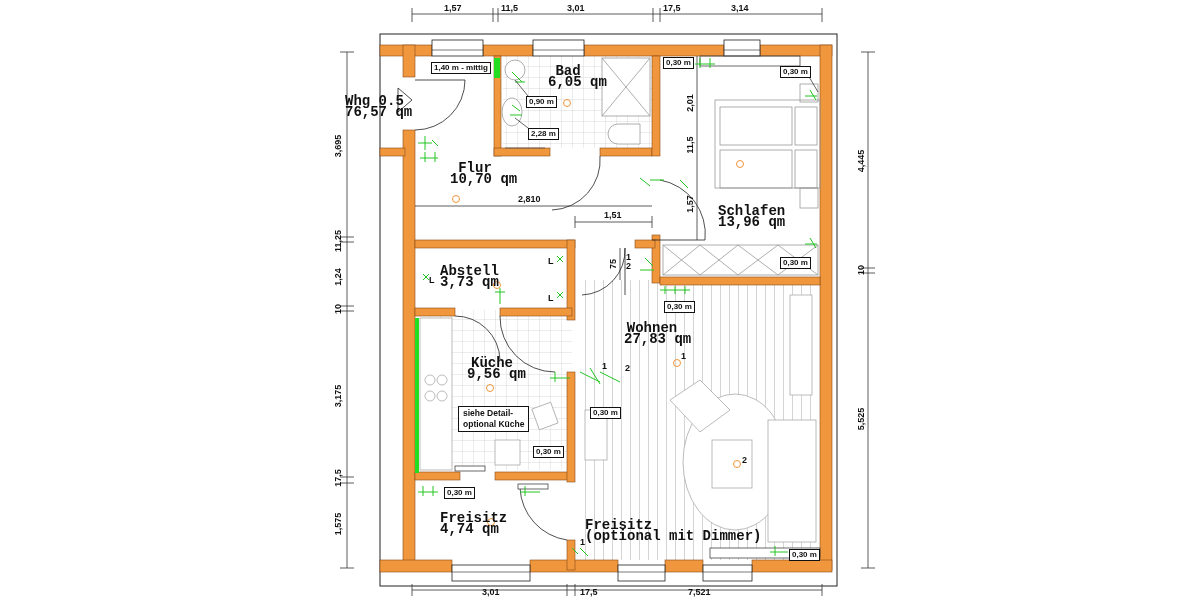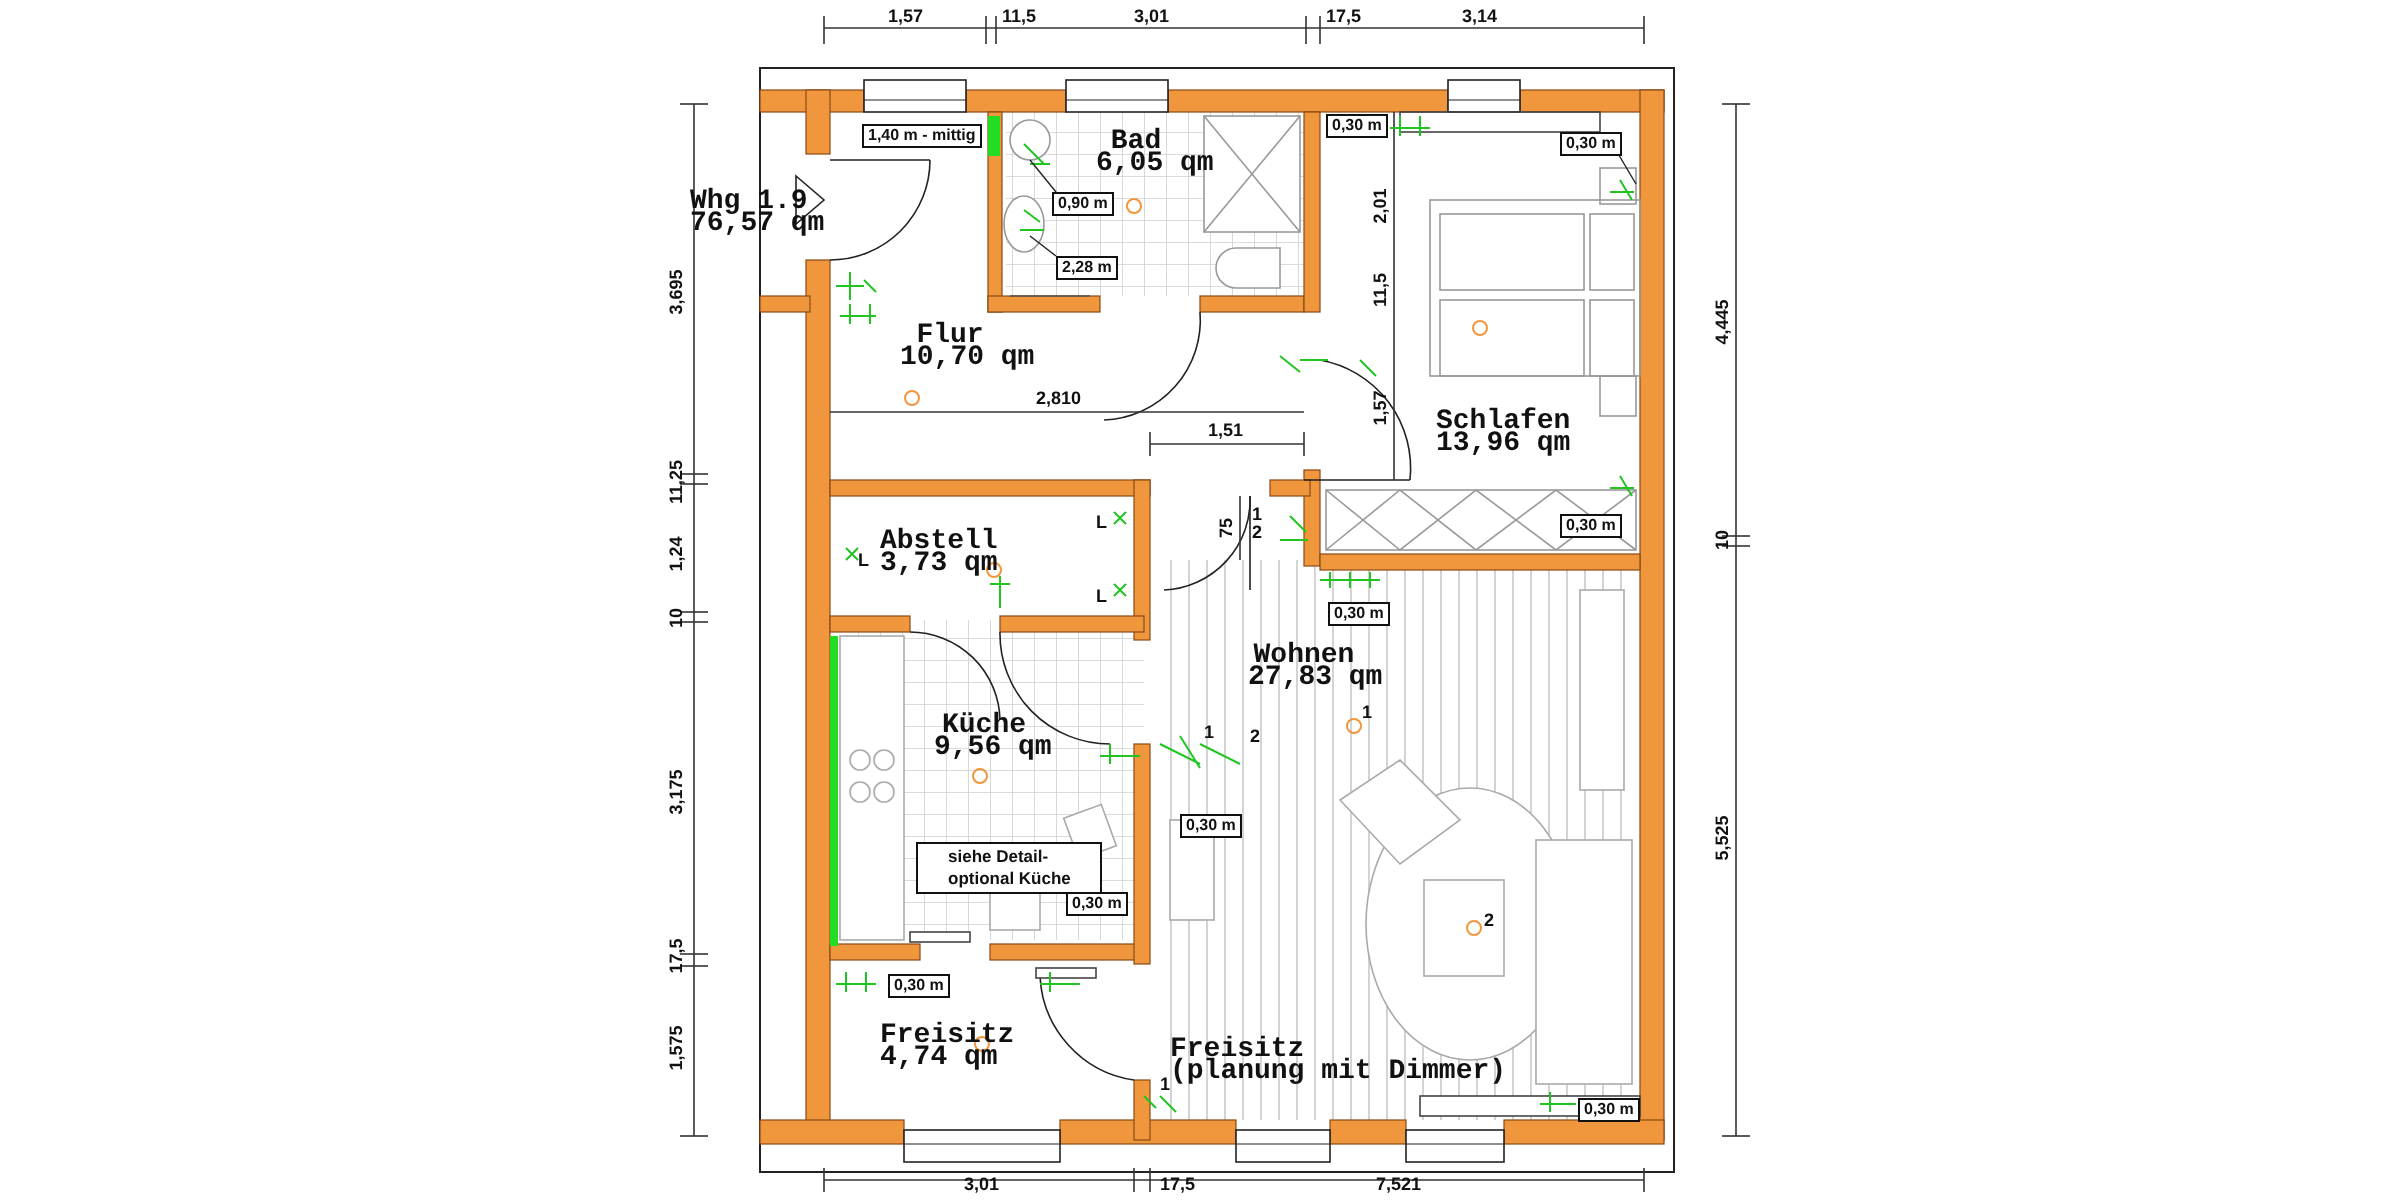--- a/index.html
+++ b/index.html
@@ -231,21 +231,21 @@
   </g>
 
   <g stroke="#222" stroke-width="0.7" fill="none">
     <line x1="515" y1="80" x2="528" y2="96"></line>
     <line x1="515" y1="118" x2="528" y2="128"></line>
     <line x1="805" y1="70" x2="818" y2="92"></line>
   </g>
 </svg>
 
 <div class="lbl" style="left:345px;top:96px;width:50px;">
-  <div>Whg 1.9</div>
+  <div>Whg 0.5</div>
   <div>76,57 qm</div>
 </div>
 
 <div class="lbl" style="left:548px;top:66px;width:40px;">
   <div>Bad</div>
   <div>6,05 qm</div>
 </div>
 
 <div class="lbl" style="left:450px;top:163px;width:50px;">
   <div>Flur</div>
@@ -272,24 +272,24 @@
   <div>27,83 qm</div>
 </div>
 
 <div class="lbl" style="left:440px;top:513px;width:50px;">
   <div>Freisitz</div>
   <div>4,74 qm</div>
 </div>
 
 <div class="lbl" style="left:585px;top:520px;text-align:left;">
   <div>Freisitz</div>
-  <div>(planung mit Dimmer)</div>
-</div>
-
-<div class="tag" style="left:458px;top:421px;font-size:8.5px;line-height:11px;padding:1px 15px;">
+  <div>(optional mit Dimmer)</div>
+</div>
+
+<div class="tag" style="left:458px;top:406px;font-size:8.5px;line-height:11px;padding:1px 4px;">
   <div>siehe Detail-</div>
   <div>optional Küche</div>
 </div>
 
 <div class="tag" style="left:431px;top:62px;">1,40 m - mittig</div>
 <div class="tag" style="left:526px;top:96px;">0,90 m</div>
 <div class="tag" style="left:528px;top:128px;">2,28 m</div>
 <div class="tag" style="left:663px;top:57px;">0,30 m</div>
 <div class="tag" style="left:780px;top:66px;">0,30 m</div>
 <div class="tag" style="left:780px;top:257px;">0,30 m</div>

